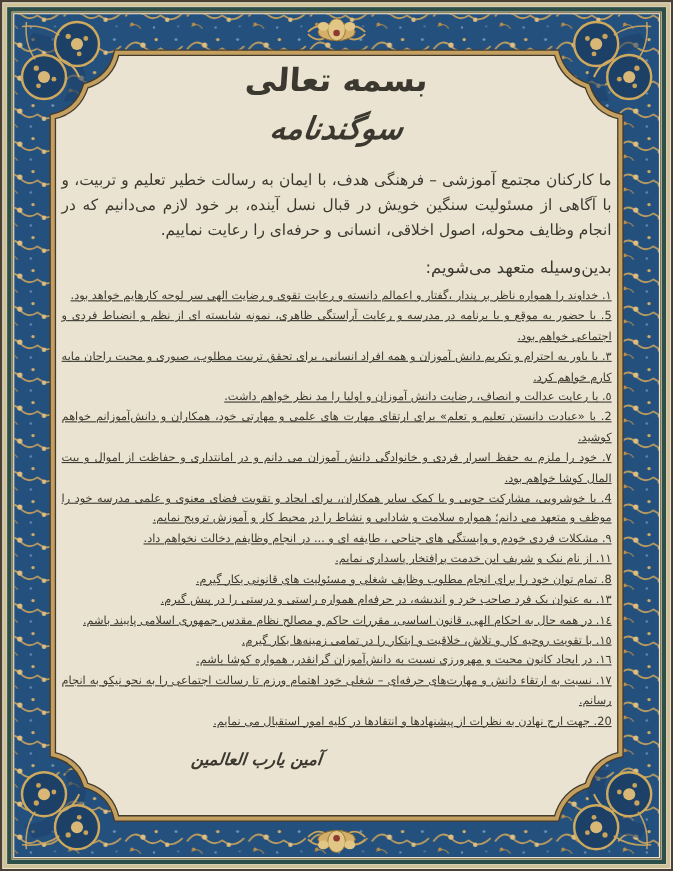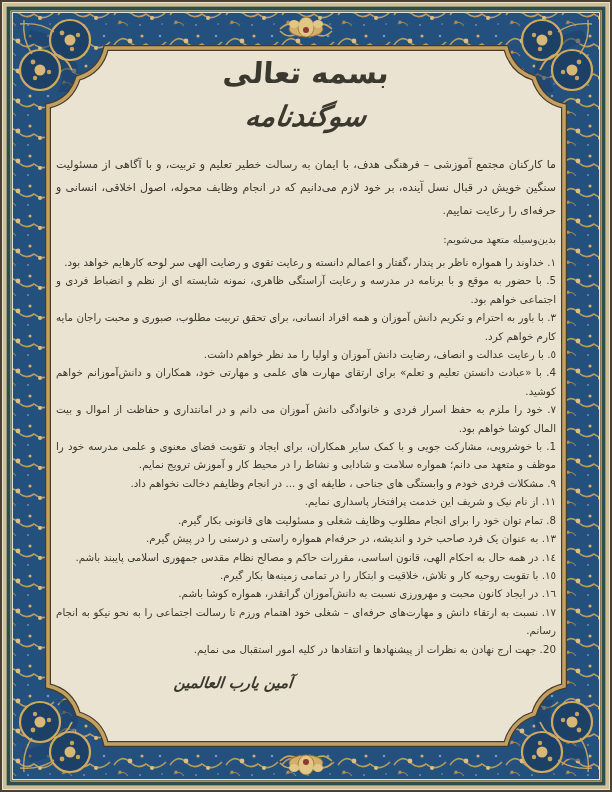--- a/index.html
+++ b/index.html
@@ -34,37 +34,38 @@
   .doc-title{
     text-align:center;
     font-size:28px;
     font-style:italic;
     font-weight:600;
     margin-top:10px;
     transform:skewX(-8deg);
   }
   .intro{
     margin:20px 0 0 0;
-    font-size:11px;
+    font-size:14px;
     line-height:23px;
     text-align:justify;
     text-align-last:right;
   }
   .pledge-lead{
     margin:12px 0 8px 0;
-    font-size:10px;
+    font-size:15px;
     text-align:right;
   }
   .items{
     list-style:none;
     margin:0;padding:0;
     font-size:10.3px;
     line-height:18.4px;
     text-align:justify;
     text-align-last:right;
+    text-decoration:underline;
   }
   .items li{margin:0;padding:0;}
   .closing{
     margin:16px 0 0 0;
     font-size:10.5px;
     line-height:23px;
     text-align:justify;
     text-align-last:right;
   }
   .signature{
@@ -154,23 +155,23 @@
 
     <p class="intro">ما کارکنان مجتمع آموزشی – فرهنگی هدف، با ایمان به رسالت خطیر تعلیم و تربیت، و با آگاهی از مسئولیت سنگین خویش در قبال نسل آینده، بر خود لازم می‌دانیم که در انجام وظایف محوله، اصول اخلاقی، انسانی و حرفه‌ای را رعایت نماییم.</p>
 
     <p class="pledge-lead">بدین‌وسیله متعهد می‌شویم:</p>
 
     <ol class="items">
         <li>١. خداوند را همواره ناظر بر پندار ،گفتار و اعمالم دانسته و رعایت تقوی و رضایت الهی سر لوحه کارهایم خواهد بود.</li>
         <li>5. با حضور به موقع و با برنامه در مدرسه و رعایت آراستگی ظاهری، نمونه شایسته ای از نظم و انضباط فردی و اجتماعی خواهم بود.</li>
         <li>٣. با باور به احترام و تکریم دانش آموزان و همه افراد انسانی، برای تحقق تربیت مطلوب، صبوری و محبت راجان مایه کارم خواهم کرد.</li>
         <li>٥. با رعایت عدالت و انصاف، رضایت دانش آموزان و اولیا را مد نظر خواهم داشت.</li>
-        <li>4. با «عبادت دانستن تعلیم و تعلم» برای ارتقای مهارت های علمی و مهارتی خود، همکاران و دانش‌آموزانم خواهم کوشید.</li>
+        <li>2. با «عبادت دانستن تعلیم و تعلم» برای ارتقای مهارت های علمی و مهارتی خود، همکاران و دانش‌آموزانم خواهم کوشید.</li>
         <li>٧. خود را ملزم به حفظ اسرار فردی و خانوادگی دانش آموزان می دانم و در امانتداری و حفاظت از اموال و بیت المال کوشا خواهم بود.</li>
-        <li>1. با خوشرویی، مشارکت جویی و با کمک سایر همکاران، برای ایجاد و تقویت فضای معنوی و علمی مدرسه خود را موظف و متعهد می دانم؛ همواره سلامت و شادابی و نشاط را در محیط کار و آموزش ترویج نمایم.</li>
+        <li>4. با خوشرویی، مشارکت جویی و با کمک سایر همکاران، برای ایجاد و تقویت فضای معنوی و علمی مدرسه خود را موظف و متعهد می دانم؛ همواره سلامت و شادابی و نشاط را در محیط کار و آموزش ترویج نمایم.</li>
         <li>٩. مشکلات فردی خودم و وابستگی های جناحی ، طایفه ای و ... در انجام وظایفم دخالت نخواهم داد.</li>
         <li>١١. از نام نیک و شریف این خدمت پرافتخار پاسداری نمایم.</li>
         <li>8. تمام توان خود را برای انجام مطلوب وظایف شغلی و مسئولیت های قانونی بکار گیرم.</li>
         <li>١٣. به عنوان یک فرد صاحب خرد و اندیشه، در حرفه‌ام همواره راستی و درستی را در پیش گیرم.</li>
         <li>١٤. در همه حال به احکام الهی، قانون اساسی، مقررات حاکم و مصالح نظام مقدس جمهوری اسلامی پایبند باشم.</li>
         <li>١٥. با تقویت روحیه کار و تلاش، خلاقیت و ابتکار را در تمامی زمینه‌ها بکار گیرم.</li>
         <li>١٦. در ایجاد کانون محبت و مهرورزی نسبت به دانش‌آموزان گرانقدر، همواره کوشا باشم.</li>
         <li>١٧. نسبت به ارتقاء دانش و مهارت‌های حرفه‌ای – شغلی خود اهتمام ورزم تا رسالت اجتماعی را به نحو نیکو به انجام رسانم.</li>
         <li>20. جهت ارج نهادن به نظرات از پیشنهادها و انتقادها در کلیه امور استقبال می نمایم.</li>
       </ol>

